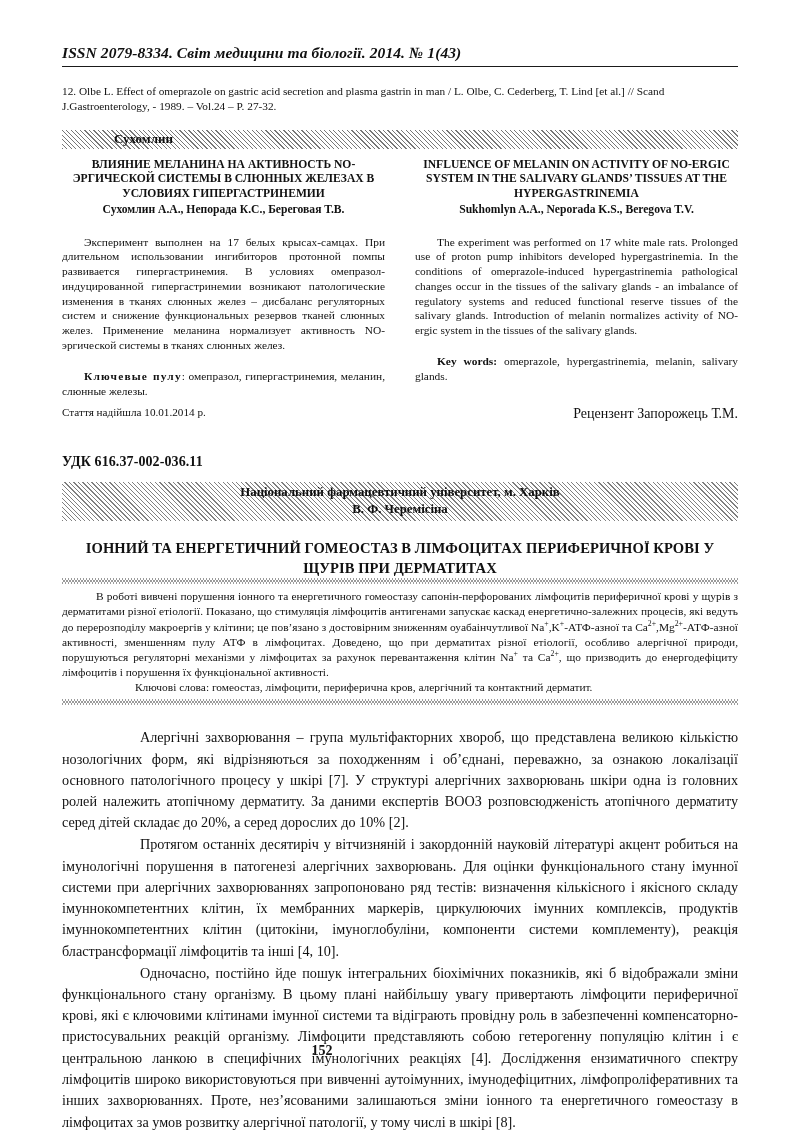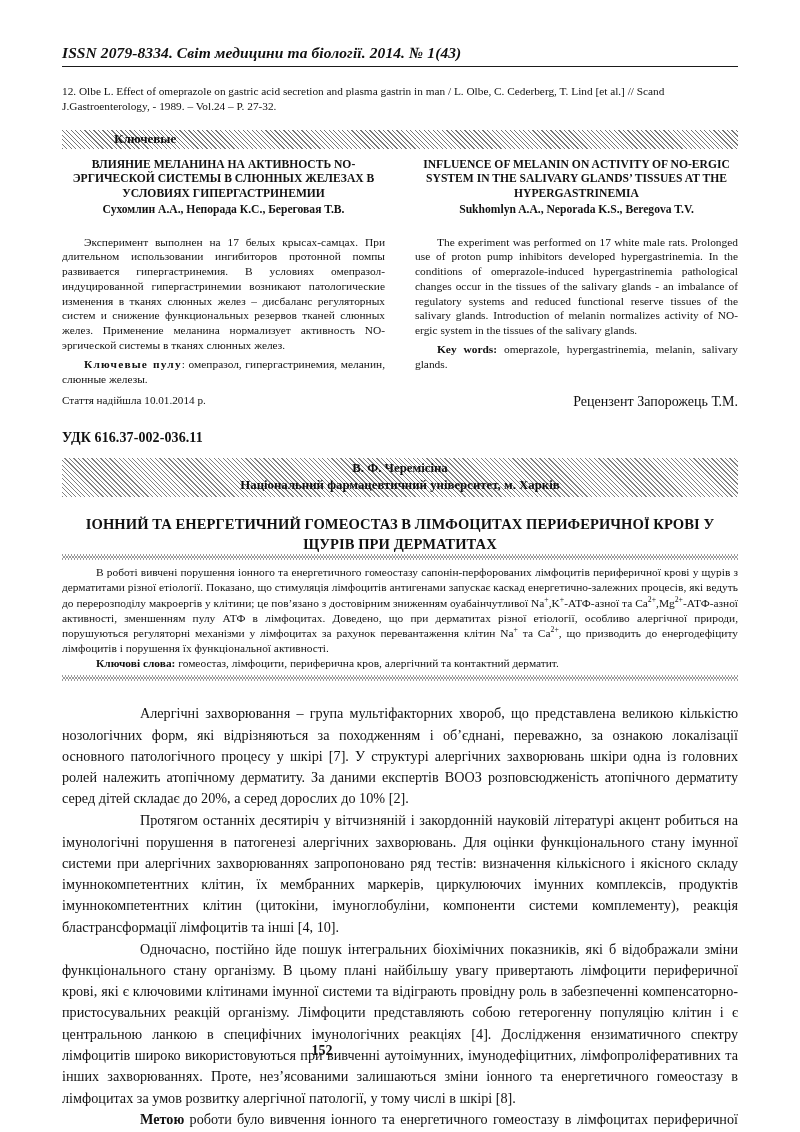--- a/index.html
+++ b/index.html
@@ -109,21 +109,21 @@
     text-align: center;
   }
   .abs-body {
     margin-top: 18px;
     font-size: 11.4px;
     line-height: 1.295;
     text-align: justify;
     text-indent: 22px;
   }
   .abs-keywords {
-    margin-top: 4px;
+    margin-top: 16px;
     font-size: 11.4px;
     line-height: 1.295;
     text-align: justify;
     text-indent: 22px;
   }
   .abs-keywords b { font-weight: bold; }
   .kw-spaced {
     font-weight: bold;
     letter-spacing: 1.2px;
   }
@@ -138,21 +138,21 @@
     font-size: 11.2px;
   }
   .abs-foot .right {
     width: 323px;
     text-align: right;
     font-size: 14px;
   }
 
   
   .udk {
-    margin-top: 20px;
+    margin-top: 32px;
     font-weight: bold;
     font-size: 14px;
     letter-spacing: 0.1px;
   }
 
   
   .art-title {
     margin-top: 18px;
     font-weight: bold;
     font-size: 14.6px;
@@ -177,21 +177,21 @@
     padding: 5px 0 4px 0;
   }
   .ua-abstract p {
     margin: 0;
     font-size: 11.4px;
     line-height: 1.33;
     text-align: justify;
     text-indent: 34px;
   }
   .ua-abstract .kw { text-indent: 34px; }
-  .ua-abstract .kw b { font-weight: bold; }
+  .ua-abstract .kw b { font-weight: normal; margin-left: 39px; }
   sup { font-size: 0.68em; vertical-align: super; line-height: 0; }
 
   
   .body-text {
     margin-top: 22px;
   }
   .body-text p {
     margin: 0 0 0.5px 0;
     font-size: 14.2px;
     line-height: 1.50;
@@ -215,21 +215,21 @@
 <body>
 
 <div class="page">
   <div class="content">
 
     <div class="running-head">ISSN 2079-8334. Світ медицини та біології. 2014. № 1(43)</div>
 
     <div class="ref-tail">12. Olbe L. Effect of omeprazole on gastric acid secretion and plasma gastrin in man / L. Olbe, C. Cederberg, T. Lind [et al.] // Scand J.Gastroenterology, - 1989. – Vol.24 – P. 27-32.</div>
 
     <div class="band">
-      <span class="band-label">Ключевые</span>
+      <span class="band-label">Сухомлин</span>
     </div>
 
     <div class="abs-cols">
 
       <div class="abs-col">
         <div class="abs-title">ВЛИЯНИЕ МЕЛАНИНА НА АКТИВНОСТЬ NO-ЭРГИЧЕСКОЙ СИСТЕМЫ В СЛЮННЫХ ЖЕЛЕЗАХ В УСЛОВИЯХ ГИПЕРГАСТРИНЕМИИ</div>
         <div class="abs-authors">Сухомлин А.А., Непорада К.С., Береговая Т.В.</div>
         <div class="abs-body">Эксперимент выполнен на 17 белых крысах-самцах. При длительном использовании ингибиторов протонной помпы развивается гипергастринемия. В условиях омепразол-индуцированной гипергастринемии возникают патологические изменения в тканях слюнных желез – дисбаланс регуляторных систем и снижение функциональных резервов тканей слюнных желез. Применение меланина нормализует активность NO-эргической системы в тканях слюнных желез.</div>
         <div class="abs-keywords">
           <span class="kw-spaced">Ключевые пулу</span><span>: омепразол, гипергастринемия, меланин, слюнные железы.</span>
@@ -247,22 +247,22 @@
     </div>
 
     <div class="abs-foot">
       <div class="left">Стаття надійшла 10.01.2014 р.</div>
       <div class="right">Рецензент Запорожець Т.М.</div>
     </div>
 
     <div class="udk">УДК 616.37-002-036.11</div>
 
     <div class="band-author">
+      <div>Національний фармацевтичний університет, м. Харків</div>
       <div>В. Ф. Черемісіна</div>
-      <div>Національний фармацевтичний університет, м. Харків</div>
     </div>
 
     <div class="art-title">ІОННИЙ ТА ЕНЕРГЕТИЧНИЙ ГОМЕОСТАЗ В ЛІМФОЦИТАХ ПЕРИФЕРИЧНОЇ КРОВІ У ЩУРІВ ПРИ ДЕРМАТИТАХ</div>
 
     <div class="zig"></div>
     <div class="ua-abstract">
       <p><span>В роботі вивчені порушення іонного та енергетичного гомеостазу сапонін-перфорованих лімфоцитів периферичної крові у щурів з дерматитами різної етіології. Показано, що стимуляція лімфоцитів антигенами запускає каскад енергетично-залежних процесів, які ведуть до перерозподілу макроергів у клітини; це пов’язано з достовірним зниженням оуабаінчутливої Na</span><sup>+</sup><span>,K</span><sup>+</sup><span>-АТФ-азної та Ca</span><sup>2+</sup><span>,Mg</span><sup>2+</sup><span>-АТФ-азної активності,  зменшенням пулу АТФ в лімфоцитах. Доведено, що при дерматитах різної етіології, особливо алергічної природи, порушуються регуляторні механізми у лімфоцитах за рахунок перевантаження клітин Na</span><sup>+</sup><span> та Ca</span><sup>2+</sup><span>, що призводить до енергодефіциту лімфоцитів і порушення їх функціональної активності.</span></p>
       <p class="kw"><b>Ключові слова:</b><span> гомеостаз, лімфоцити, периферична кров, алергічний та контактний дерматит.</span></p>
     </div>
     <div class="zig"></div>

